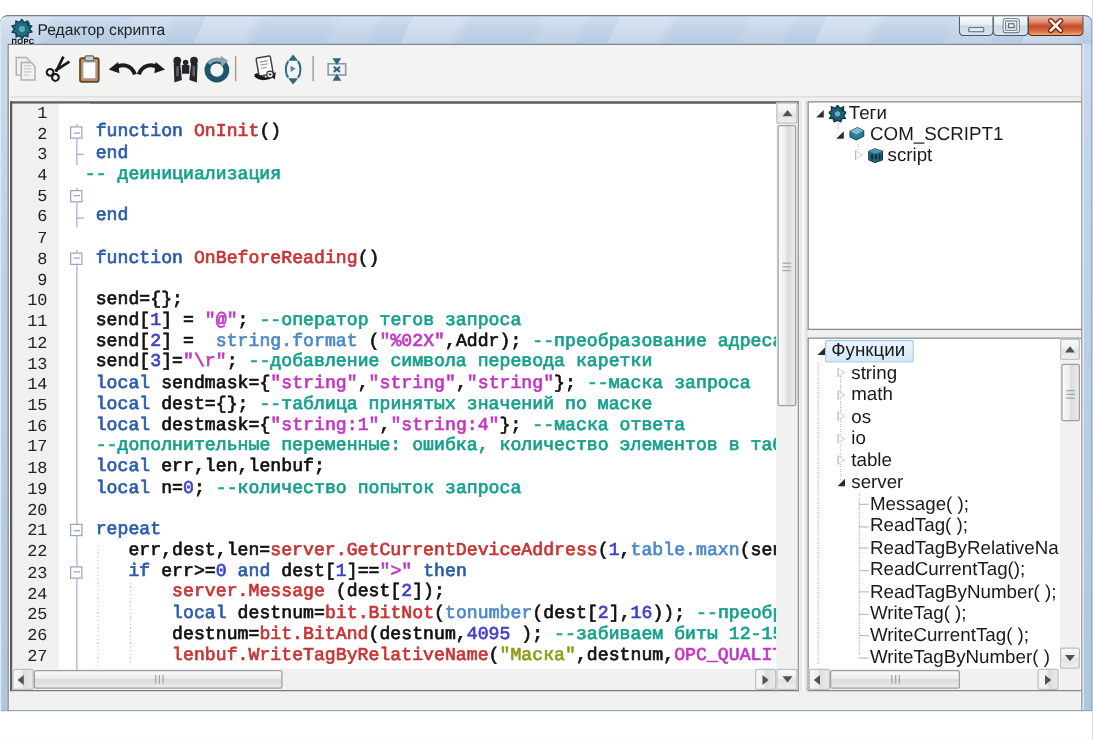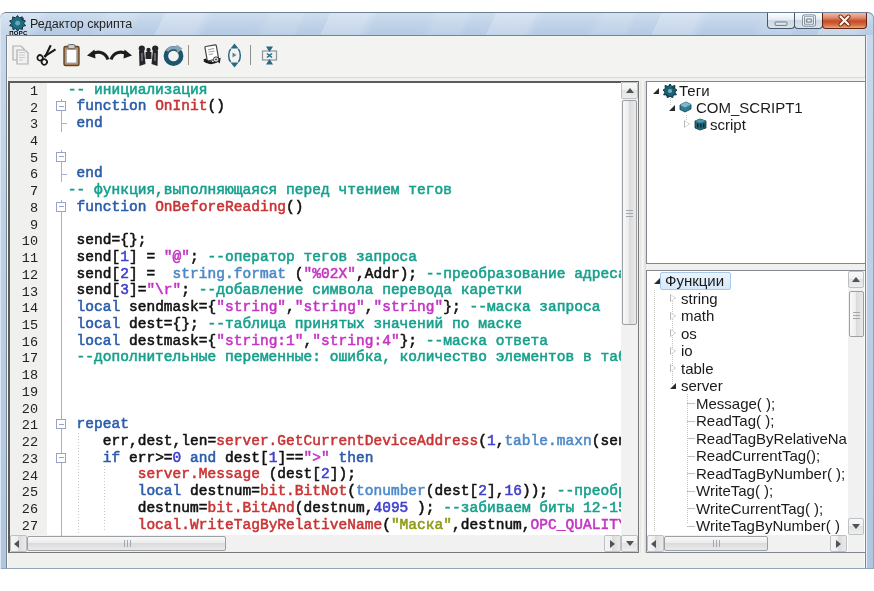--- a/index.html
+++ b/index.html
@@ -168,67 +168,68 @@
       <rect x="5.5" y="8" width="14" height="9" fill="#eef3f6" stroke="#8a939b" stroke-width="1.2"></rect>
       <polygon points="12.5,9 16,3.5 9,3.5" fill="#2a6781"></polygon>
       <polygon points="12.5,16 16,21.5 9,21.5" fill="#2a6781"></polygon>
       <path d="M10 10.5 L15 14.5 M15 10.5 L10 14.5" stroke="#2a6781" stroke-width="1.6"></path>
     </svg>
  <div id="editor"></div>
  <div id="gutter"></div>
  <div id="foldcol"></div>
  <div id="code">
 <div class="ln" style="top:0.0px">1</div>
-<div class="cl" style="top:0.0px"><span class="c">-- инициализация</span></div>
 <div class="ln" style="top:16.73px">2</div>
 <div class="cl" style="top:16.73px"> <span class="k">function</span> <span class="f">OnInit</span>()</div>
 <div class="ln" style="top:33.46px">3</div>
 <div class="cl" style="top:33.46px"> <span class="k">end</span></div>
 <div class="ln" style="top:50.19px">4</div>
+<div class="cl" style="top:50.19px"><span class="c">-- деинициализация</span></div>
 <div class="ln" style="top:66.92px">5</div>
 <div class="ln" style="top:83.65px">6</div>
 <div class="cl" style="top:83.65px"> <span class="k">end</span></div>
 <div class="ln" style="top:100.38px">7</div>
-<div class="cl" style="top:100.38px"><span class="c">-- функция,выполняющаяся перед чтением тегов</span></div>
 <div class="ln" style="top:117.11px">8</div>
 <div class="cl" style="top:117.11px"> <span class="k">function</span> <span class="f">OnBeforeReading</span>()</div>
 <div class="ln" style="top:133.84px">9</div>
 <div class="ln" style="top:150.57px">10</div>
 <div class="cl" style="top:150.57px"> send={};</div>
 <div class="ln" style="top:167.3px">11</div>
 <div class="cl" style="top:167.3px"> send[<span class="n">1</span>] = <span class="s">"@"</span>; <span class="c">--оператор тегов запроса</span></div>
 <div class="ln" style="top:184.03px">12</div>
 <div class="cl" style="top:184.03px"> send[<span class="n">2</span>] =  <span class="b">string.format</span> (<span class="s">"%02X"</span>,Addr); <span class="c">--преобразование адреса устройства</span></div>
 <div class="ln" style="top:200.76px">13</div>
 <div class="cl" style="top:200.76px"> send[<span class="n">3</span>]=<span class="s">"\r"</span>; <span class="c">--добавление символа перевода каретки</span></div>
 <div class="ln" style="top:217.49px">14</div>
 <div class="cl" style="top:217.49px"> <span class="k">local</span> sendmask={<span class="s">"string"</span>,<span class="s">"string"</span>,<span class="s">"string"</span>}; <span class="c">--маска запроса</span></div>
 <div class="ln" style="top:234.22px">15</div>
 <div class="cl" style="top:234.22px"> <span class="k">local</span> dest={}; <span class="c">--таблица принятых значений по маске</span></div>
 <div class="ln" style="top:250.95px">16</div>
 <div class="cl" style="top:250.95px"> <span class="k">local</span> destmask={<span class="s">"string:1"</span>,<span class="s">"string:4"</span>}; <span class="c">--маска ответа</span></div>
 <div class="ln" style="top:267.68px">17</div>
 <div class="cl" style="top:267.68px"> <span class="c">--дополнительные переменные: ошибка, количество элементов в таблице</span></div>
 <div class="ln" style="top:284.41px">18</div>
+<div class="cl" style="top:284.41px"> <span class="k">local</span> err,len,lenbuf;</div>
 <div class="ln" style="top:301.14px">19</div>
+<div class="cl" style="top:301.14px"> <span class="k">local</span> n=<span class="n">0</span>; <span class="c">--количество попыток запроса</span></div>
 <div class="ln" style="top:317.87px">20</div>
 <div class="ln" style="top:334.6px">21</div>
 <div class="cl" style="top:334.6px"> <span class="k">repeat</span></div>
 <div class="ln" style="top:351.33px">22</div>
 <div class="cl" style="top:351.33px">    err,dest,len=<span class="f">server.GetCurrentDeviceAddress</span>(<span class="n">1</span>,<span class="b">table.maxn</span>(send),send,sendmask,dest,destmask);</div>
 <div class="ln" style="top:368.06px">23</div>
 <div class="cl" style="top:368.06px">    <span class="k">if</span> err&gt;=<span class="n">0</span> <span class="k">and</span> dest[<span class="n">1</span>]==<span class="s">"&gt;"</span> <span class="k">then</span></div>
 <div class="ln" style="top:384.79px">24</div>
 <div class="cl" style="top:384.79px">        <span class="f">server.Message</span> (dest[<span class="n">2</span>]);</div>
 <div class="ln" style="top:401.52px">25</div>
 <div class="cl" style="top:401.52px">        <span class="k">local</span> destnum=<span class="f">bit.BitNot</span>(<span class="b">tonumber</span>(dest[<span class="n">2</span>],<span class="n">16</span>)); <span class="c">--преобразование</span></div>
 <div class="ln" style="top:418.25px">26</div>
 <div class="cl" style="top:418.25px">        destnum=<span class="f">bit.BitAnd</span>(destnum,<span class="n">4095</span> ); <span class="c">--забиваем биты 12-15</span></div>
 <div class="ln" style="top:434.98px">27</div>
-<div class="cl" style="top:434.98px">        <span class="f">local.WriteTagByRelativeName</span>(<span class="o">"Маска"</span>,destnum,<span class="s">OPC_QUALITY_GOOD</span>);</div>
+<div class="cl" style="top:434.98px">        <span class="f">lenbuf.WriteTagByRelativeName</span>(<span class="o">"Маска"</span>,destnum,<span class="s">OPC_QUALITY_GOOD</span>);</div>
 </div>
 
  <div class="fline" style="left:61px;top:87.4px;height:32.6px"></div>
  <div class="ftick" style="left:61px;top:111.4px;width:5.5px"></div>
  <div class="fline" style="left:61px;top:137.5px;height:32.5px"></div>
  <div class="ftick" style="left:61px;top:161.6px;width:5.5px"></div>
  <div class="fline" style="left:61px;top:187.8px;height:336px"></div>
  <div class="fbox" style="left:56px;top:89.4px"></div>
  <div class="fbox" style="left:56px;top:139.6px"></div>
  <div class="fbox" style="left:56px;top:189.8px"></div>

